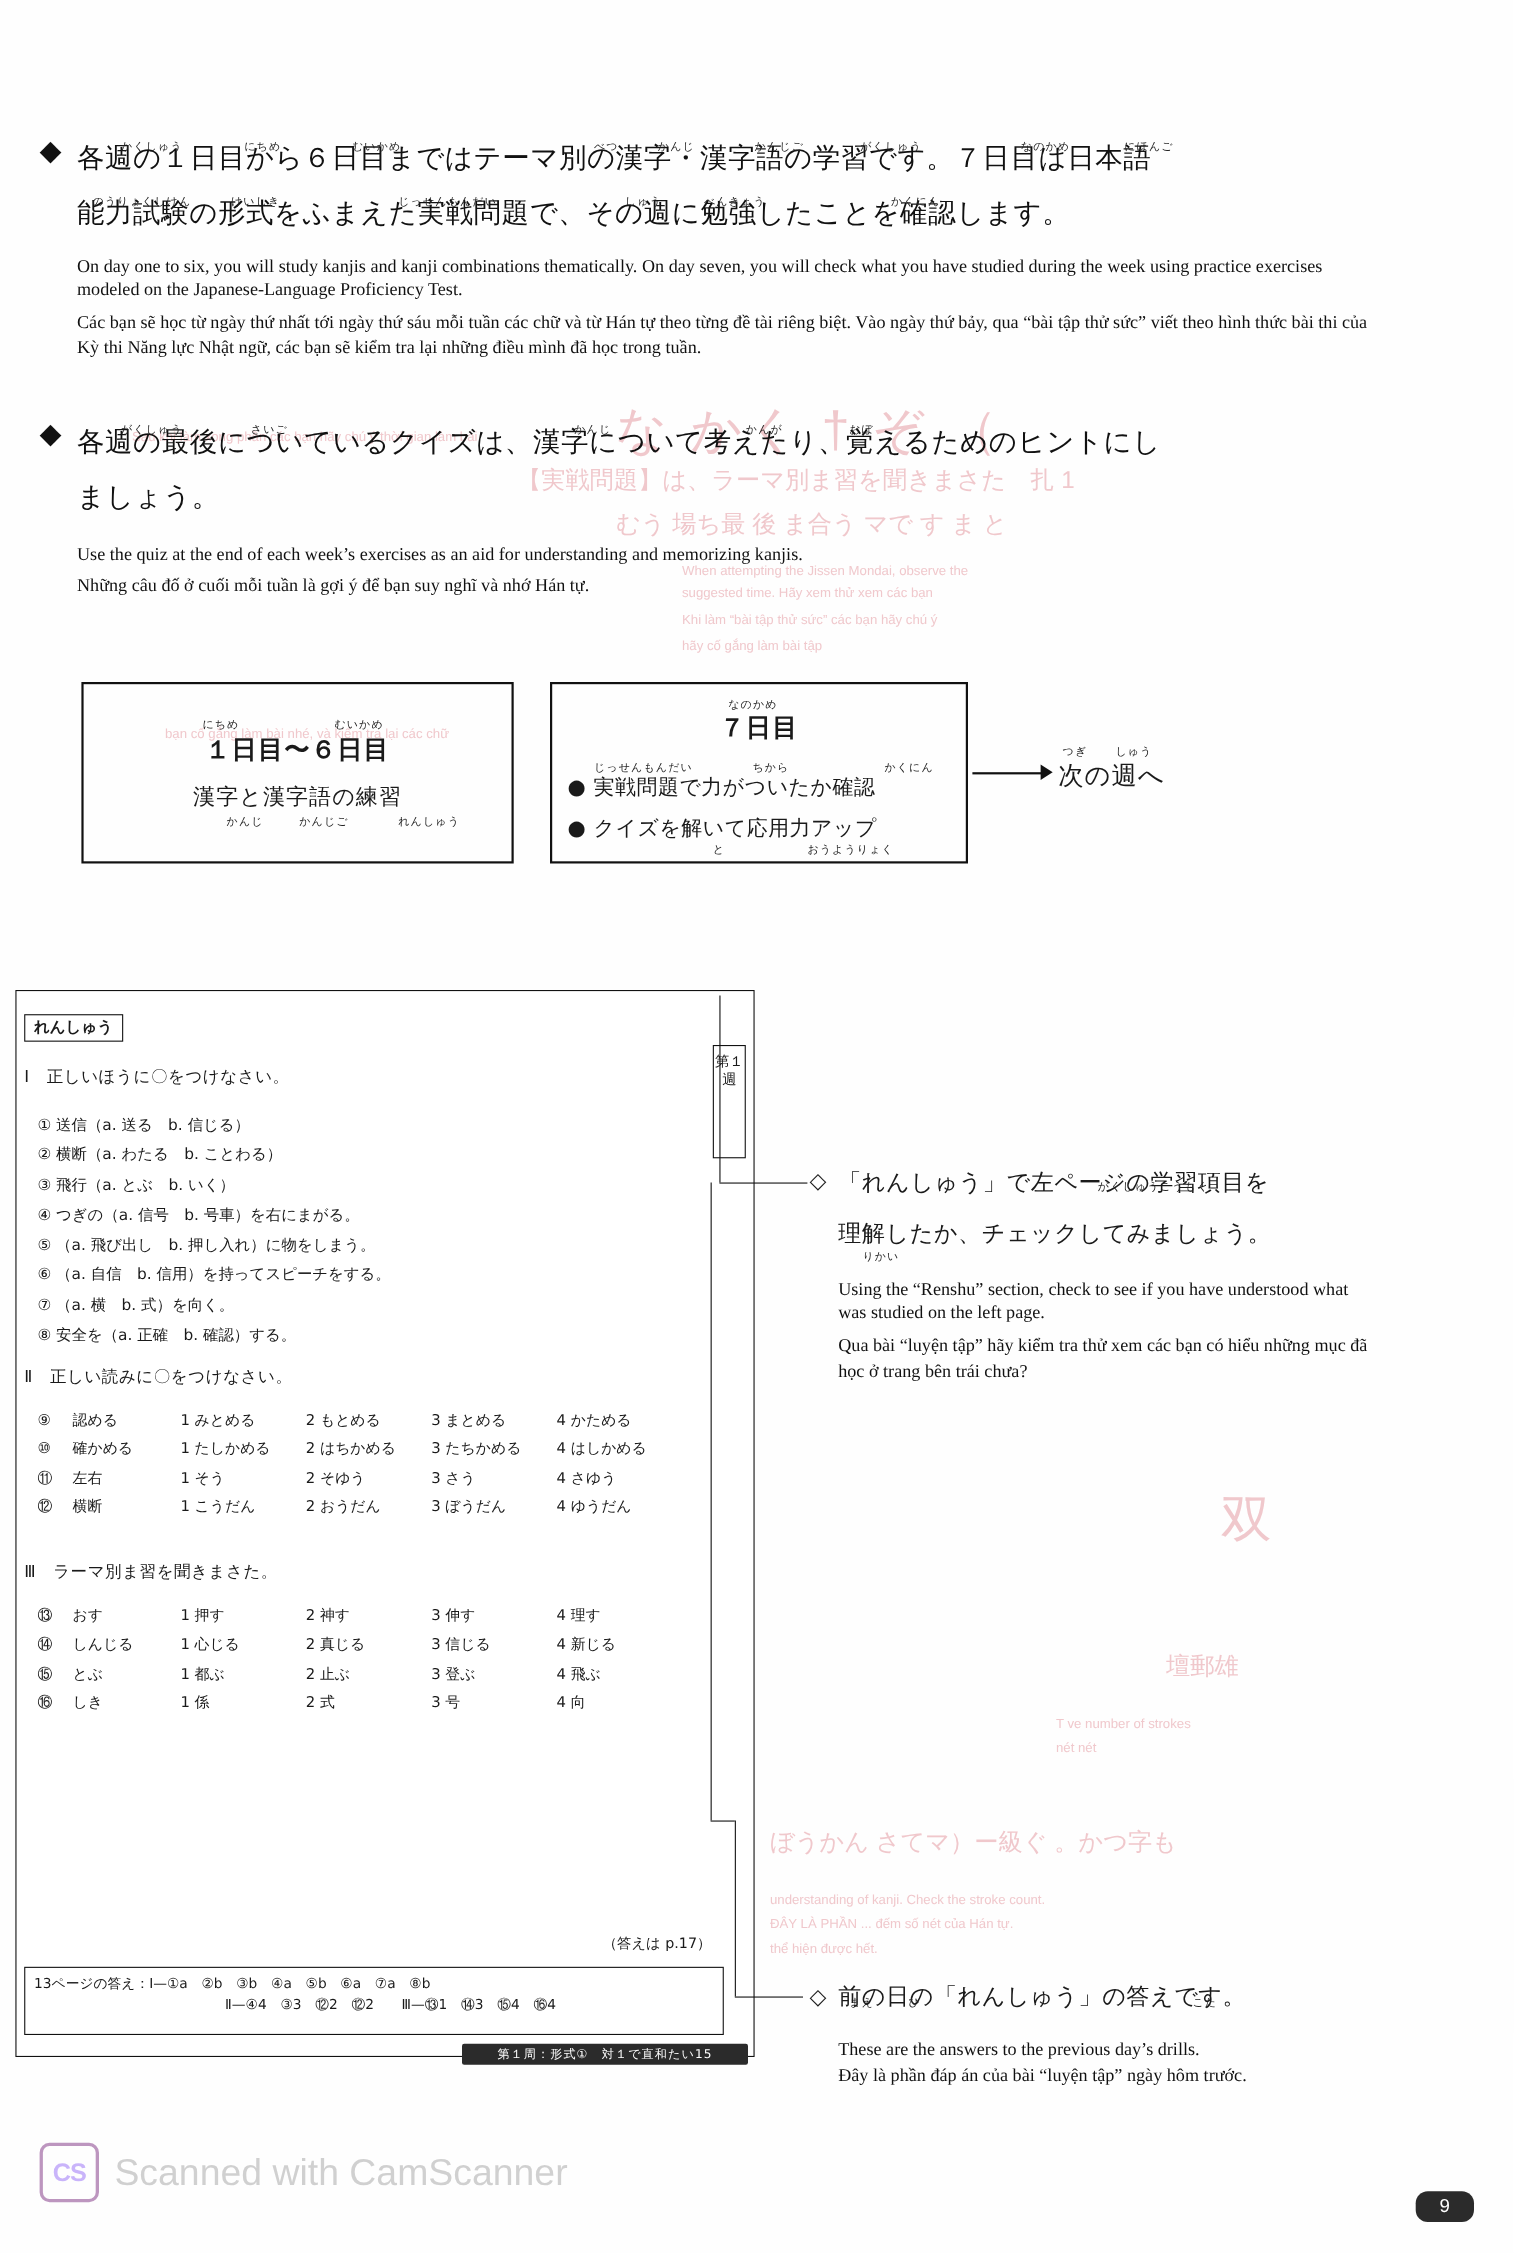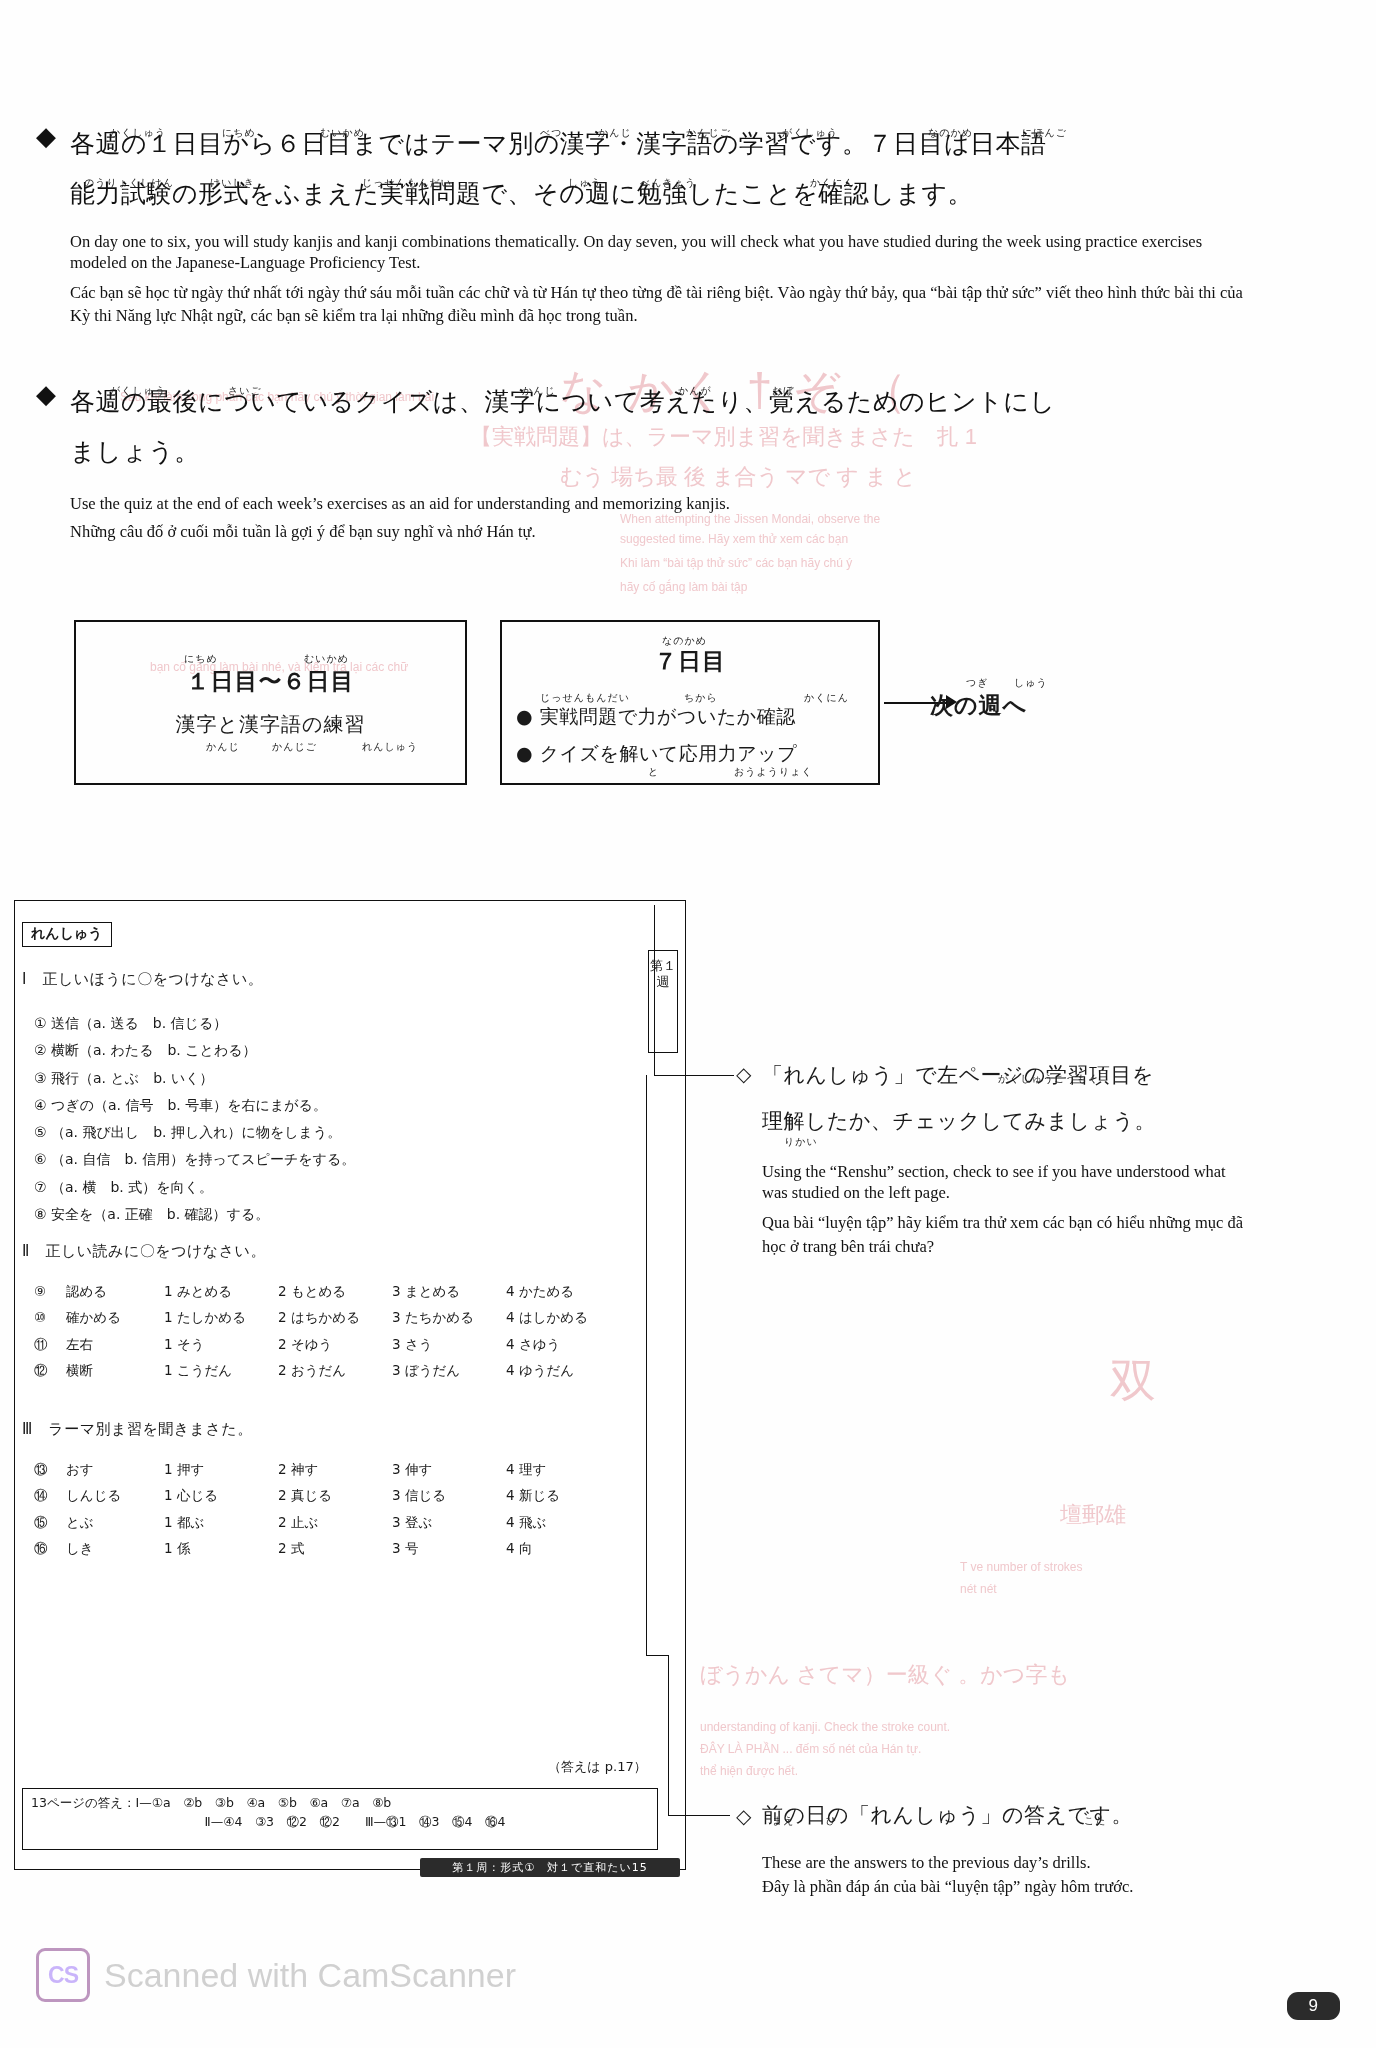--- a/index.html
+++ b/index.html
@@ -353,21 +353,21 @@
       </div>
       <div style="position:relative; height:14px; margin-top:-2px;">
         <span class="furi" style="left:132px; top:0;">と</span>
         <span class="furi" style="left:218px; top:0;">おうようりょく</span>
       </div>
     </div>
   </div>
 
   <div class="arrow-line" style="left:884px; top:702px; width:64px;"></div>
   <div class="arrow-head" style="left:946px; top:695px;"></div>
-  <div class="next-week" style="left:930px; top:690px;font-weight:bold;">次の週へ</div>
+  <div class="next-week" style="left:962px; top:690px;">次の週へ</div>
   <div style="position:absolute; left:962px; top:676px; width:140px; height:14px;">
     <span class="furi" style="left:4px; top:0;">つぎ</span>
     <span class="furi" style="left:52px; top:0;">しゅう</span>
   </div>
 
   <div class="inset" style="left:14px; top:900px; width:672px; height:970px;"></div>
 
   <div style="position:absolute; left:22px; top:922px;">
     <span class="renshu-head">れんしゅう</span>
   </div>

